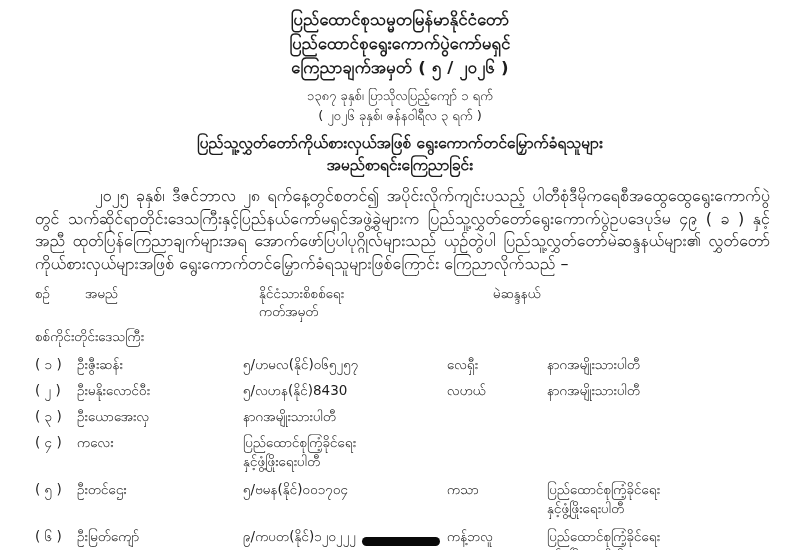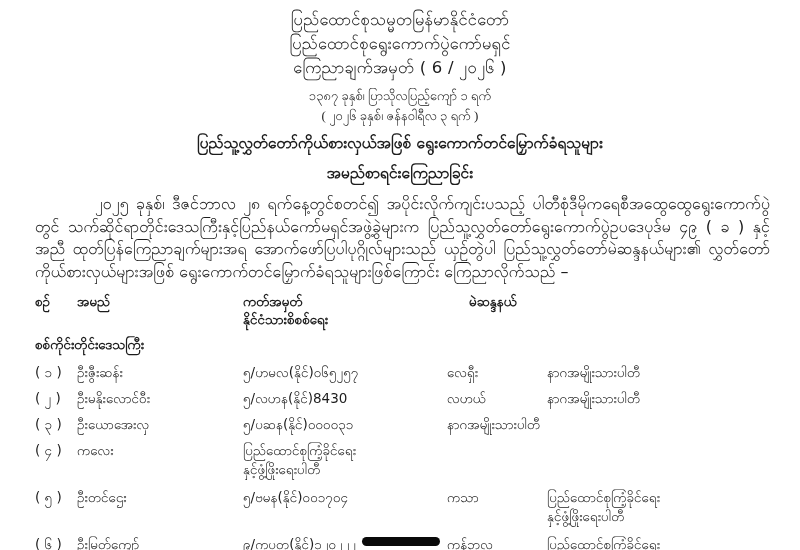--- a/index.html
+++ b/index.html
@@ -4,75 +4,75 @@
 <style>
   html,body{margin:0;padding:0;}
   body{
     width:800px;height:550px;background:#ffffff;
     font-family:"DejaVu Sans", sans-serif;
     color:#1c1c1c;
     -webkit-font-smoothing:antialiased;
   }
   .page{position:relative;width:800px;height:550px;overflow:hidden;background:#ffffff;}
   .header{padding-top:8px;text-align:center;}
-  .title-line{font-weight:normal;font-size:16.5px;line-height:24px;letter-spacing:0.2px;}
-  .date-line{font-size:13px;line-height:18px;margin-top:2px;font-family:Liberation Serif, serif;}
+  .title-line{font-weight:bold;font-size:16.5px;line-height:24px;letter-spacing:0.2px;}
+  .date-line{font-size:13px;line-height:18px;margin-top:2px;}
   .date-line.first{margin-top:7px;}
   .subtitle{font-weight:bold;font-size:15.5px;line-height:22px;margin-top:7px;}
-  .subtitle.second{margin-top:8px;}
+  .subtitle.second{margin-top:0;}
   .body-para{
     margin:9px 30px 0 35px;
     font-size:16px;line-height:22.5px;
     text-align:justify;text-indent:60px;
   }
   .results{margin:9px 0 0 35px;width:737px;font-size:13.5px;}
   .trow{
     display:grid;
     grid-template-columns:42px 166px 204px 100px 1fr;
     column-gap:0;
     align-items:start;
   }
   .trow .cell{line-height:19px;}
-  .thead{font-weight:bold;margin-bottom:7px;}
+  .thead{font-weight:normal;margin-bottom:7px;gap:8px;}
   .thead .cell{line-height:18px;}
   .thead .const-h{padding-left:22px;}
-  .section-head{font-weight:bold;line-height:19px;margin-bottom:9px;}
+  .section-head{font-weight:normal;line-height:19px;margin-bottom:9px;}
   .datarow{margin-bottom:7px;}
   .datarow.tall{margin-bottom:9px;}
   .party-l2{line-height:19px;}
   .home-bar{
     position:absolute;left:362px;top:537px;
     width:78px;height:9px;border-radius:5px;background:#090909;
   }
 </style>
 </head>
 <body>
 
 <div class="page">
 
   <div class="header">
     <div class="title-line">ပြည်ထောင်စုသမ္မတမြန်မာနိုင်ငံတော်</div>
     <div class="title-line">ပြည်ထောင်စုရွေးကောက်ပွဲကော်မရှင်</div>
-    <div class="title-line">ကြေညာချက်အမှတ် ( 6 / ၂၀၂၆ )</div>
+    <div class="title-line">ကြေညာချက်အမှတ် ( ၅ / ၂၀၂၆ )</div>
     <div class="date-line first">၁၃၈၇ ခုနှစ်၊ ပြာသိုလပြည့်ကျော် ၁ ရက်</div>
     <div class="date-line">( ၂၀၂၆ ခုနှစ်၊ ဇန်နဝါရီလ ၃ ရက် )</div>
     <div class="subtitle">ပြည်သူ့လွှတ်တော်ကိုယ်စားလှယ်အဖြစ် ရွေးကောက်တင်မြှောက်ခံရသူများ</div>
     <div class="subtitle second">အမည်စာရင်းကြေညာခြင်း</div>
   </div>
 
   <div class="body-para">၂၀၂၅ ခုနှစ်၊ ဒီဇင်ဘာလ ၂၈ ရက်နေ့တွင်စတင်၍ အပိုင်းလိုက်ကျင်းပသည့် ပါတီစုံဒီမိုကရေစီအထွေထွေရွေးကောက်ပွဲတွင် သက်ဆိုင်ရာတိုင်းဒေသကြီးနှင့်ပြည်နယ်ကော်မရှင်အဖွဲ့ခွဲများက ပြည်သူ့လွှတ်တော်ရွေးကောက်ပွဲဥပဒေပုဒ်မ ၄၉ ( ခ ) နှင့်အညီ ထုတ်ပြန်ကြေညာချက်များအရ အောက်ဖော်ပြပါပုဂ္ဂိုလ်များသည် ယှဉ်တွဲပါ ပြည်သူ့လွှတ်တော်မဲဆန္ဒနယ်များ၏ လွှတ်တော်ကိုယ်စားလှယ်များအဖြစ် ရွေးကောက်တင်မြှောက်ခံရသူများဖြစ်ကြောင်း ကြေညာလိုက်သည် –</div>
 
   <div class="results">
 
     <div class="trow thead">
       <div class="cell">စဉ်</div>
       <div class="cell">အမည်</div>
       <div class="cell">
+        <div>နိုင်ငံသားစိစစ်ရေး</div>
         <div>ကတ်အမှတ်</div>
-        <div>နိုင်ငံသားစိစစ်ရေး</div>
       </div>
       <div class="cell const-h">မဲဆန္ဒနယ်</div>
       <div class="cell">
       </div>
     </div>
 
     <div class="section-head">စစ်ကိုင်းတိုင်းဒေသကြီး</div>
 
     <div class="trow datarow">
       <div class="cell">( ၁ )</div>
@@ -92,21 +92,20 @@
       <div class="cell">လဟယ်</div>
       <div class="cell">
         <div>နာဂအမျိုးသားပါတီ</div>
         <div class="party-l2"></div>
       </div>
     </div>
 
     <div class="trow datarow">
       <div class="cell">( ၃ )</div>
       <div class="cell">ဦးယောအေးလှ</div>
-      <div class="cell">၅/ပဆန(နိုင်)၀၀၀၀၃၁</div>
       <div class="cell">
         <div>နာဂအမျိုးသားပါတီ</div>
         <div class="party-l2"></div>
       </div>
     </div>
 
     <div class="trow datarow tall">
       <div class="cell">( ၄ )</div>
       <div class="cell">ကလေး</div>
       <div class="cell">

